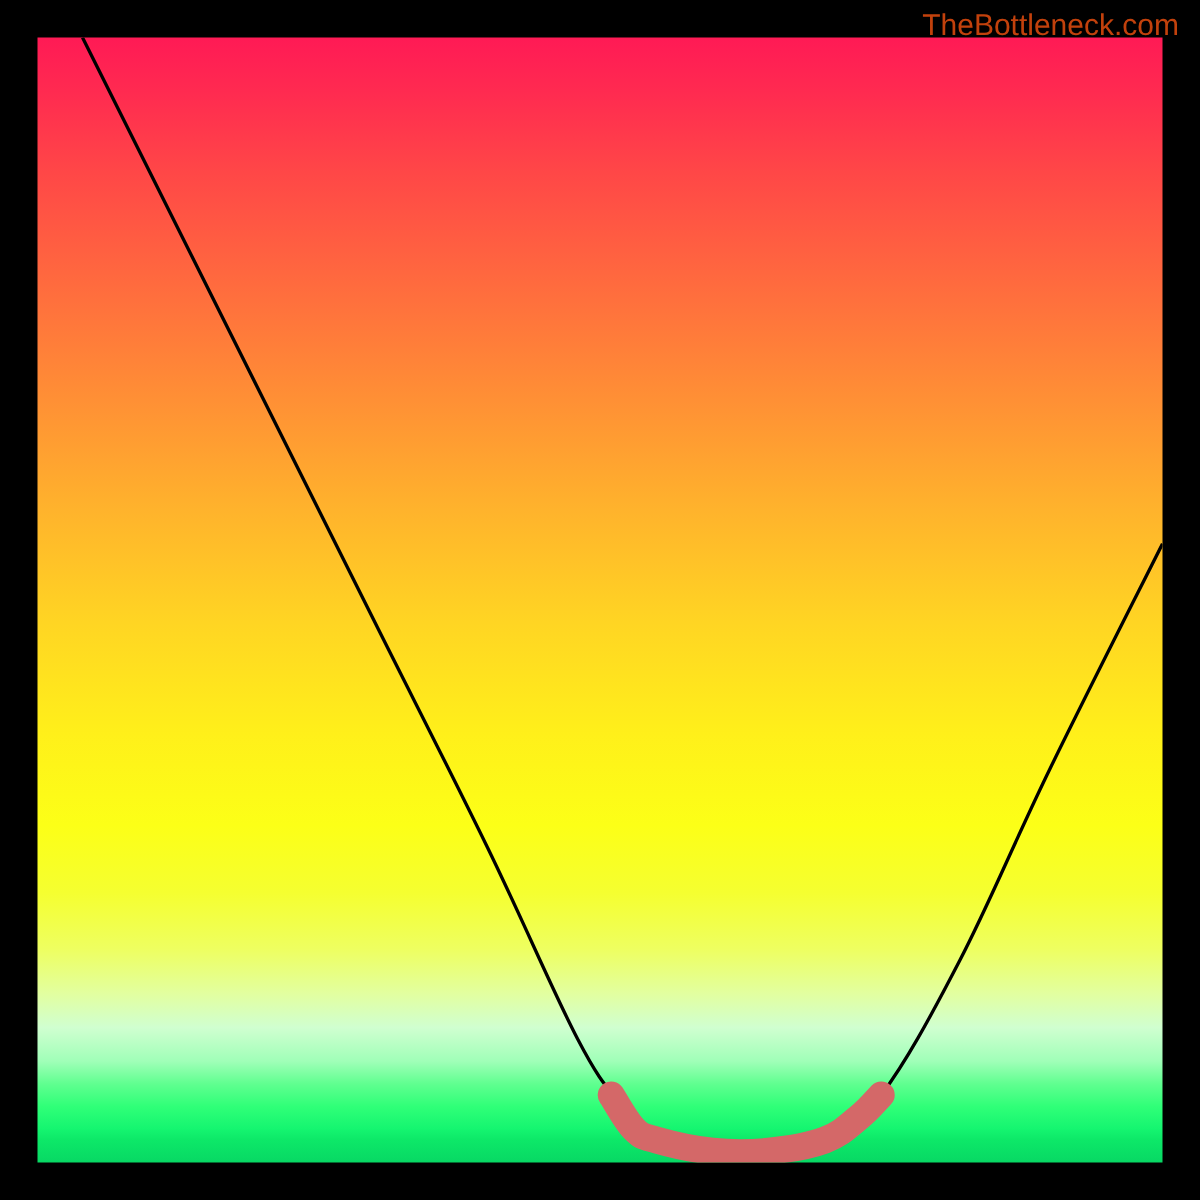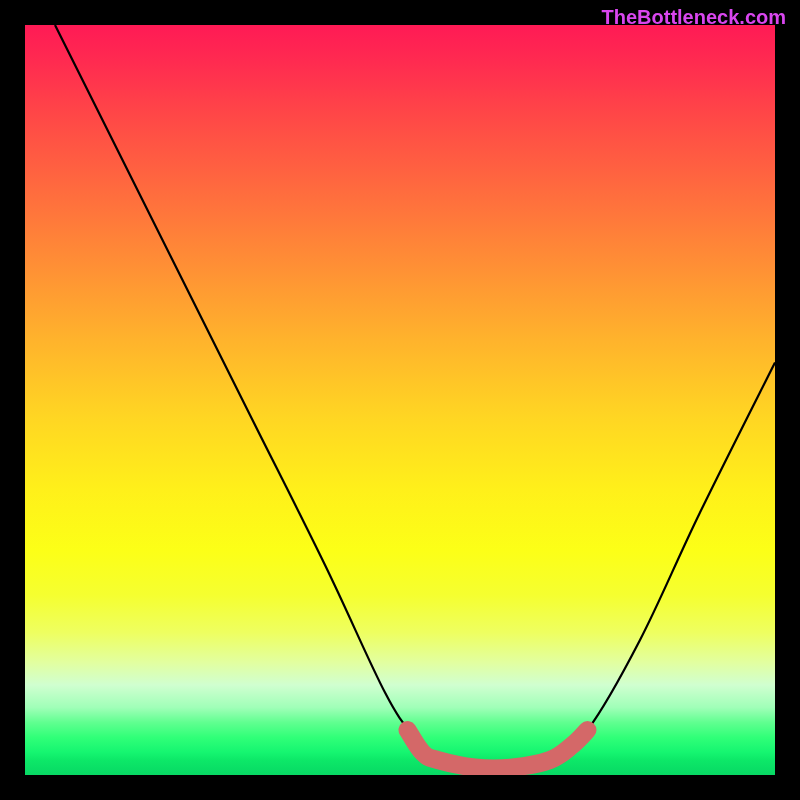--- a/index.html
+++ b/index.html
@@ -8,23 +8,23 @@
     width: 800px;
     height: 800px;
     background: #000;
     position: relative;
     font-family: Arial, sans-serif;
   }
   .watermark {
     position: absolute;
     top: 6px;
     right: 14px;
-    color: #d946ef;
+    color: #c2410c;
     font-size: 20px;
-    font-weight: 700;
+    font-weight: 400;
     letter-spacing: 0px;
     z-index: 10;
   }
   .plot-area {
     position: absolute;
     left: 25px;
     top: 25px;
     width: 750px;
     height: 750px;
   }

